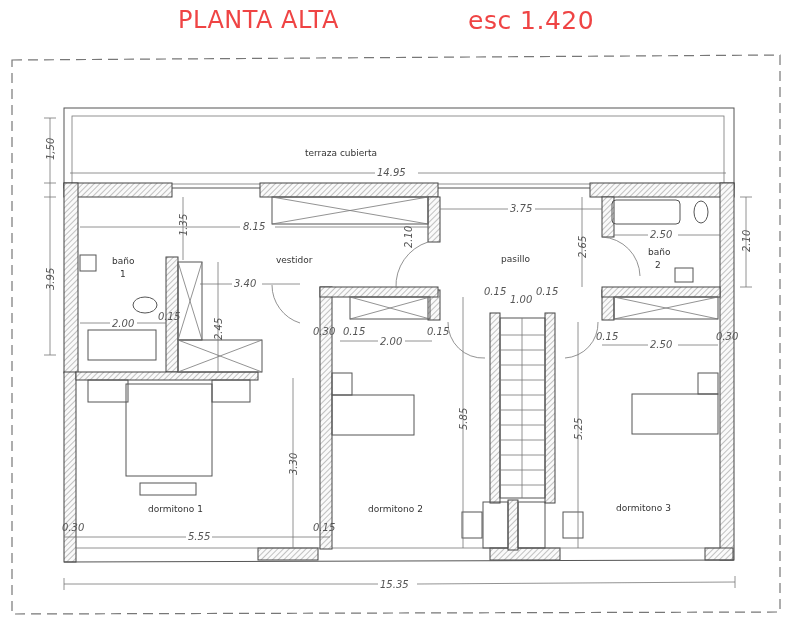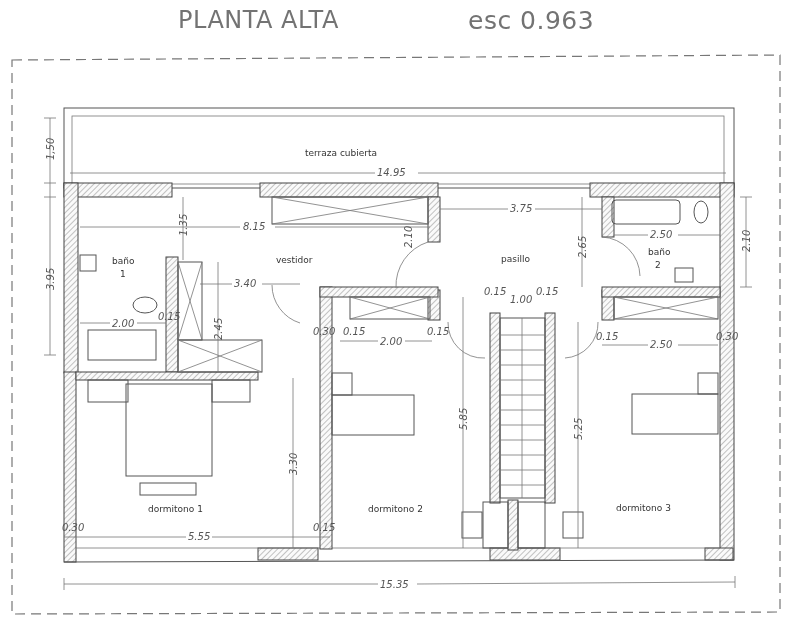--- a/index.html
+++ b/index.html
@@ -1,32 +1,32 @@
 <!DOCTYPE html>
 <html><head>
 <meta charset="utf-8">
 <style>
   html,body{margin:0;padding:0;background:#ffffff;}
   body{width:800px;height:640px;overflow:hidden;position:relative;font-family:"DejaVu Sans",sans-serif;}
-  .title{position:absolute;top:6px;font-family:"DejaVu Sans",sans-serif;font-size:24px;color:#737373;letter-spacing:0.5px;}
+  .title{position:absolute;top:6px;font-family:"DejaVu Sans",sans-serif;font-size:24px;color:#ef4444;letter-spacing:0.5px;}
   #plan-title{left:178px;}
   #plan-scale{left:468px;font-size:25px;}
   svg{position:absolute;left:0;top:0;}
   .wall{fill:url(#hatch);stroke:#444;stroke-width:1;}
   .ln{stroke:#555;stroke-width:1;fill:none;}
   .thin{stroke:#777;stroke-width:0.8;fill:none;}
   .dim{font-family:"DejaVu Sans",sans-serif;font-size:10px;font-style:italic;fill:#555;}
   .lbl{font-family:"DejaVu Sans",sans-serif;font-size:9px;fill:#333;}
   .dash{stroke:#777;stroke-width:1.2;stroke-dasharray:10 6;fill:none;}
 </style>
 </head>
 <body>
 
 <div class="title" id="plan-title">PLANTA ALTA</div>
-<div class="title" id="plan-scale">esc 0.963</div>
+<div class="title" id="plan-scale">esc 1.420</div>
 
 <svg width="800" height="640" viewBox="0 0 800 640">
   <defs>
     <pattern id="hatch" width="4" height="4" patternUnits="userSpaceOnUse" patternTransform="rotate(45)">
       <rect width="4" height="4" fill="#fafafa"></rect>
       <line x1="0" y1="0" x2="0" y2="4" stroke="#888" stroke-width="1"></line>
     </pattern>
   </defs>
 
   <path class="dash" d="M12,60 L780,55 L780,612 L12,614 Z"></path>

